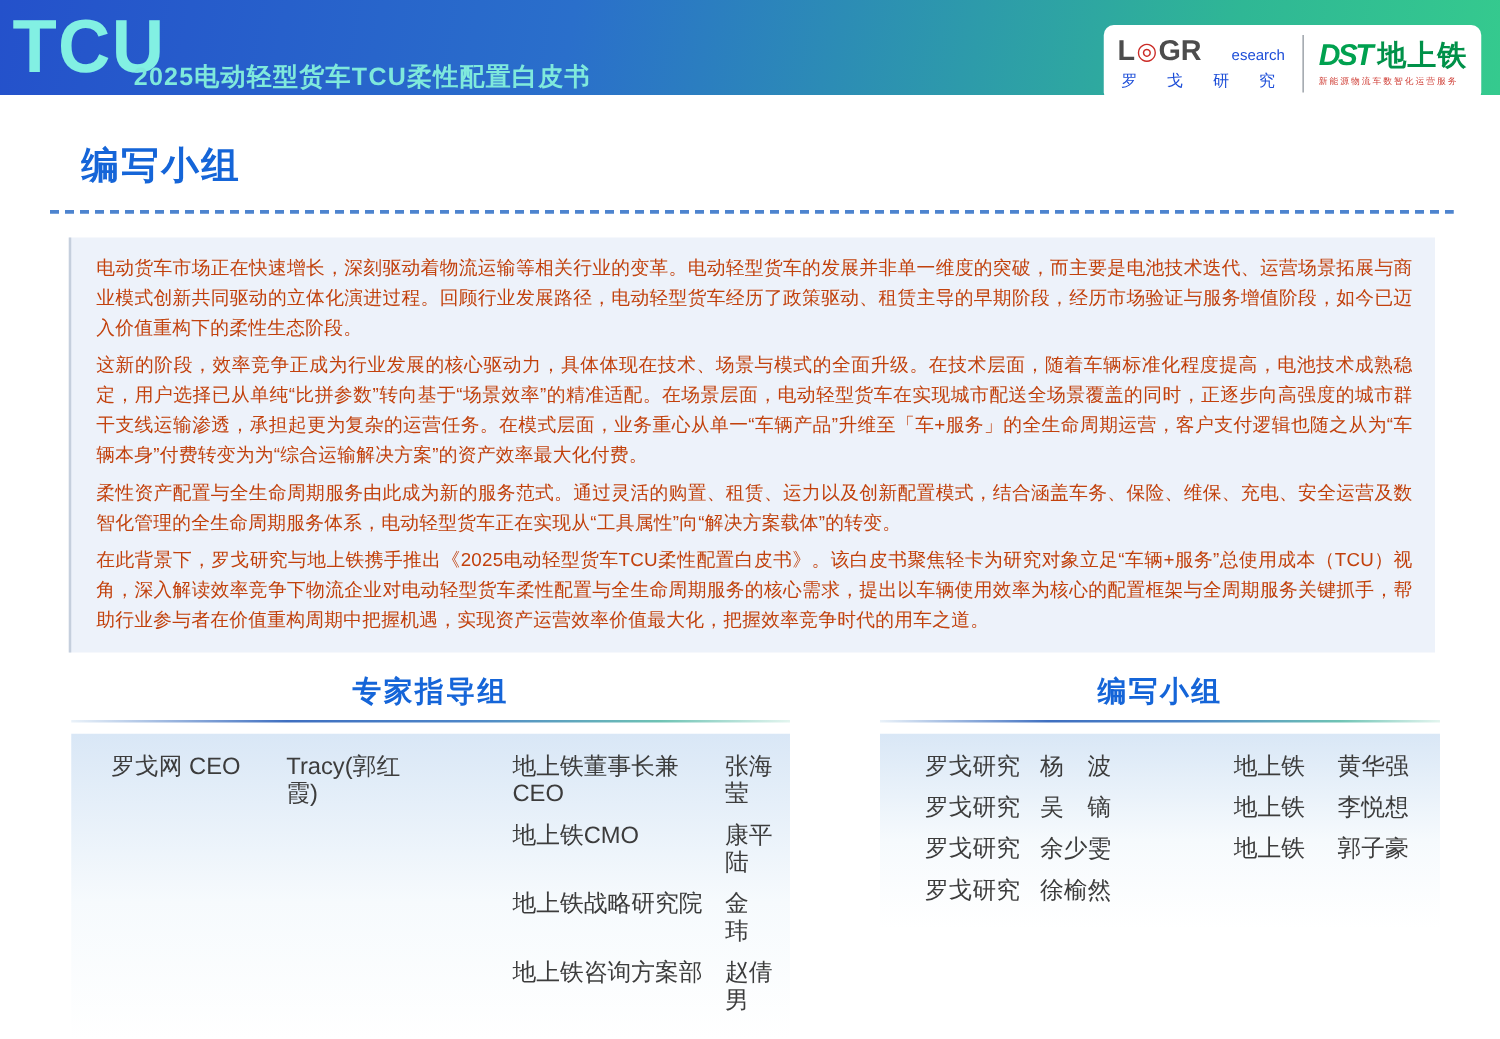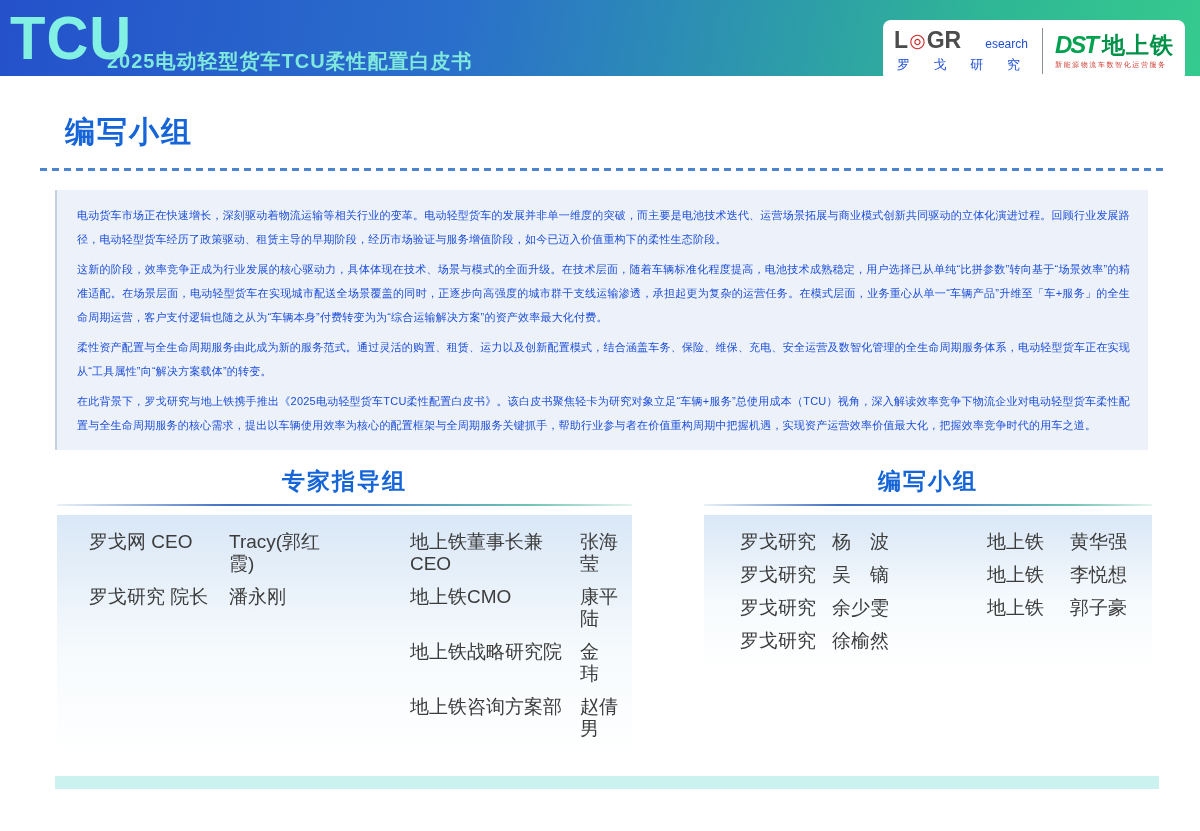--- a/index.html
+++ b/index.html
@@ -46,21 +46,21 @@
   .dashed-divider {
     margin:15px 37px 0 40px; height:3px;
     background:repeating-linear-gradient(90deg,#4d84cf 0 7px,transparent 7px 12px);
   }
   .abstract {
     margin:19px 52px 0 55px;
     background:#edf2fa; border-left:2px solid #c5cfdd;
     padding:7px 18px 7px 20px;
   }
   .abstract p {
-    margin:6px 0; font-size:11px; line-height:24px; color:#1d4ed8;
+    margin:6px 0; font-size:15px; line-height:24px; color:#c2410c;
     text-align:justify; letter-spacing:0.2px;
   }
   
   .groups { display:flex; margin:16px 0 0 57px; gap:72px; }
   .group-left  { width:575px; }
   .group-right { width:448px; }
   .group-title {
     text-align:center; font-size:23px; font-weight:bold; color:#1565d8;
     margin:0 0 7px 0; letter-spacing:2px;
   }
@@ -132,24 +132,20 @@
 
       <div class="group group-left">
         <h2 class="group-title">专家指导组</h2>
         <div class="group-underline"></div>
         <div class="gtable">
           <div class="subcol g0c0">
             <div class="trow">
               <span class="role">罗戈网 CEO</span>
               <span class="name">Tracy(郭红霞)</span>
             </div>
-            <div class="trow">
-              <span class="role">罗戈研究 院长</span>
-              <span class="name">潘永刚</span>
-            </div>
           </div>
           <div class="subcol g0c1">
             <div class="trow">
               <span class="role">地上铁董事长兼CEO</span>
               <span class="name">张海莹</span>
             </div>
             <div class="trow">
               <span class="role">地上铁CMO</span>
               <span class="name">康平陆</span>
             </div>

